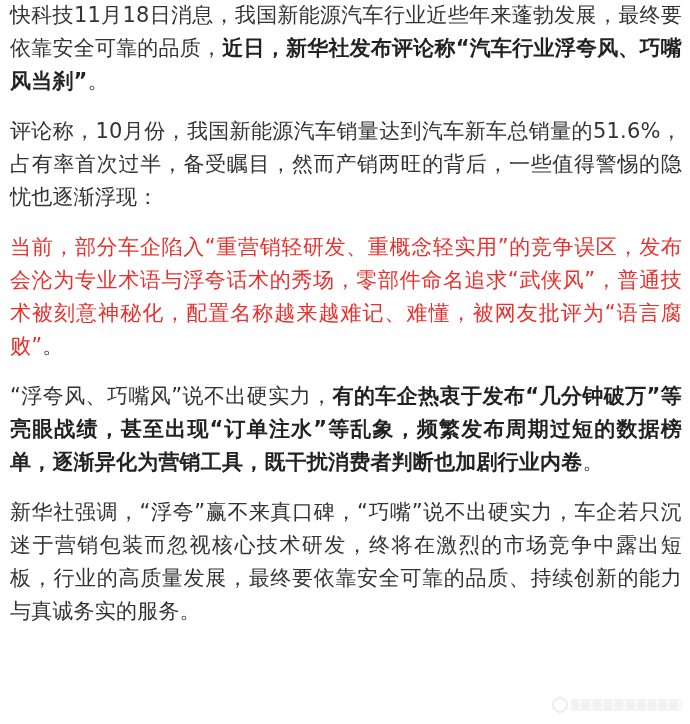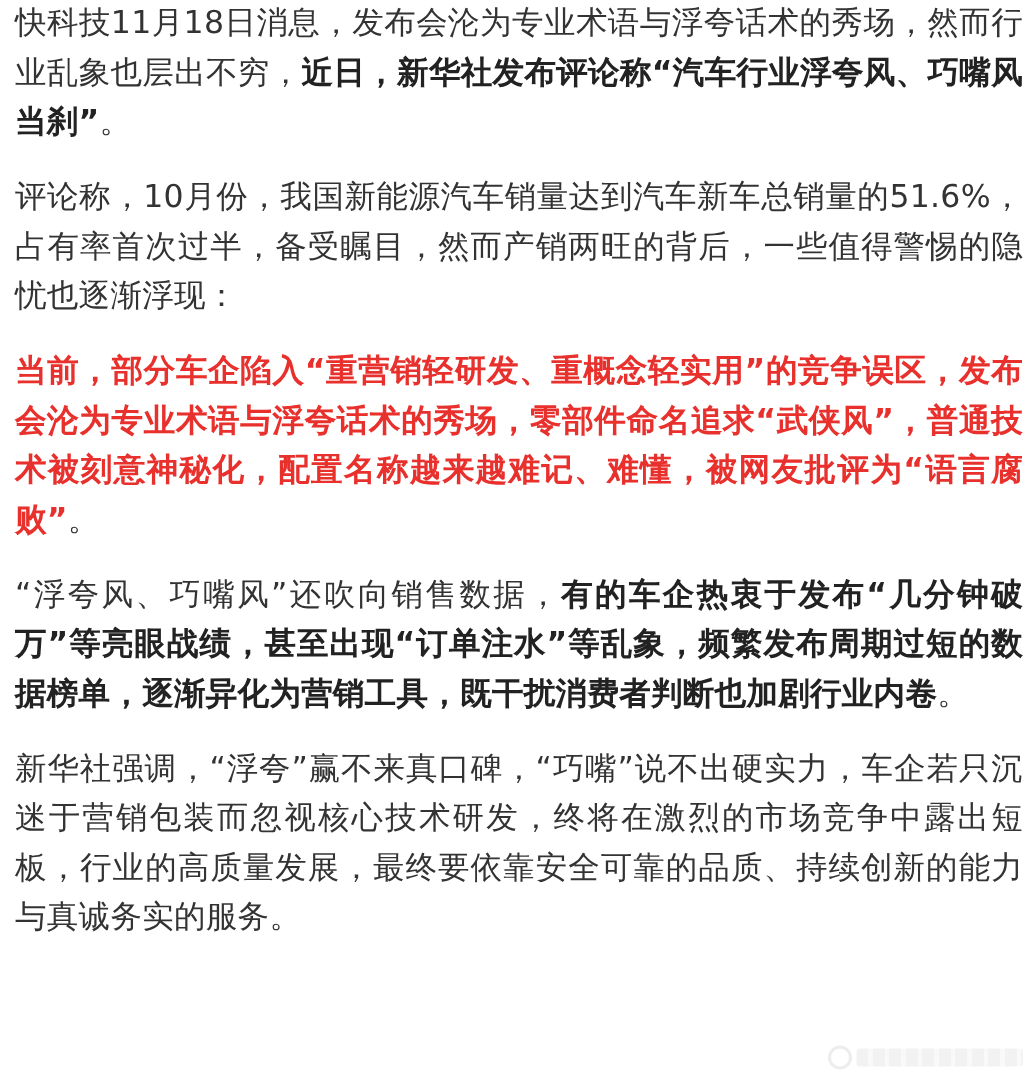--- a/index.html
+++ b/index.html
@@ -28,21 +28,21 @@
     margin: 0 0 17px 0;
     text-align: justify;
     word-break: break-all;
   }
   .bold {
     font-weight: bold;
     color: #222222;
   }
   .red {
     color: #e8302d;
-    font-weight: bold;
+    font-weight: normal;
   }
   .watermark {
     position: absolute;
     right: 8px;
     bottom: 8px;
     width: 130px;
     height: 22px;
     opacity: 0.25;
     display: flex;
     align-items: center;
@@ -59,28 +59,28 @@
     flex: 1;
     height: 12px;
     background: repeating-linear-gradient(90deg, #cfcfcf 0 8px, #e9e9e9 8px 11px);
     border-radius: 2px;
   }
 </style>
 </head>
 <body>
 
 <div class="article">
-  <p class="para"><span>快科技11月18日消息，发布会沦为专业术语与浮夸话术的秀场，然而行业乱象也层出不穷，</span><span class="bold">近日，新华社发布评论称“汽车行业浮夸风、巧嘴风当刹”</span><span>。</span></p>
+  <p class="para"><span>快科技11月18日消息，我国新能源汽车行业近些年来蓬勃发展，最终要依靠安全可靠的品质，</span><span class="bold">近日，新华社发布评论称“汽车行业浮夸风、巧嘴风当刹”</span><span>。</span></p>
 
   <p class="para"><span>评论称，10月份，我国新能源汽车销量达到汽车新车总销量的51.6%，占有率首次过半，备受瞩目，然而产销两旺的背后，一些值得警惕的隐忧也逐渐浮现：</span></p>
 
   <p class="para"><span class="red">当前，部分车企陷入“重营销轻研发、重概念轻实用”的竞争误区，发布会沦为专业术语与浮夸话术的秀场，零部件命名追求“武侠风”，普通技术被刻意神秘化，配置名称越来越难记、难懂，被网友批评为“语言腐败”</span><span>。</span></p>
 
 
-  <p class="para"><span>“浮夸风、巧嘴风”还吹向销售数据，</span><span class="bold">有的车企热衷于发布“几分钟破万”等亮眼战绩，甚至出现“订单注水”等乱象，频繁发布周期过短的数据榜单，逐渐异化为营销工具，既干扰消费者判断也加剧行业内卷</span><span>。</span></p>
+  <p class="para"><span>“浮夸风、巧嘴风”说不出硬实力，</span><span class="bold">有的车企热衷于发布“几分钟破万”等亮眼战绩，甚至出现“订单注水”等乱象，频繁发布周期过短的数据榜单，逐渐异化为营销工具，既干扰消费者判断也加剧行业内卷</span><span>。</span></p>
 
 
   <p class="para"><span>新华社强调，“浮夸”赢不来真口碑，“巧嘴”说不出硬实力，车企若只沉迷于营销包装而忽视核心技术研发，终将在激烈的市场竞争中露出短板，行业的高质量发展，最终要依靠安全可靠的品质、持续创新的能力与真诚务实的服务。</span></p>
 
 </div>
 
 <div class="watermark">
   <span class="wm-logo"></span>
   <span class="wm-bar"></span>
 </div>

